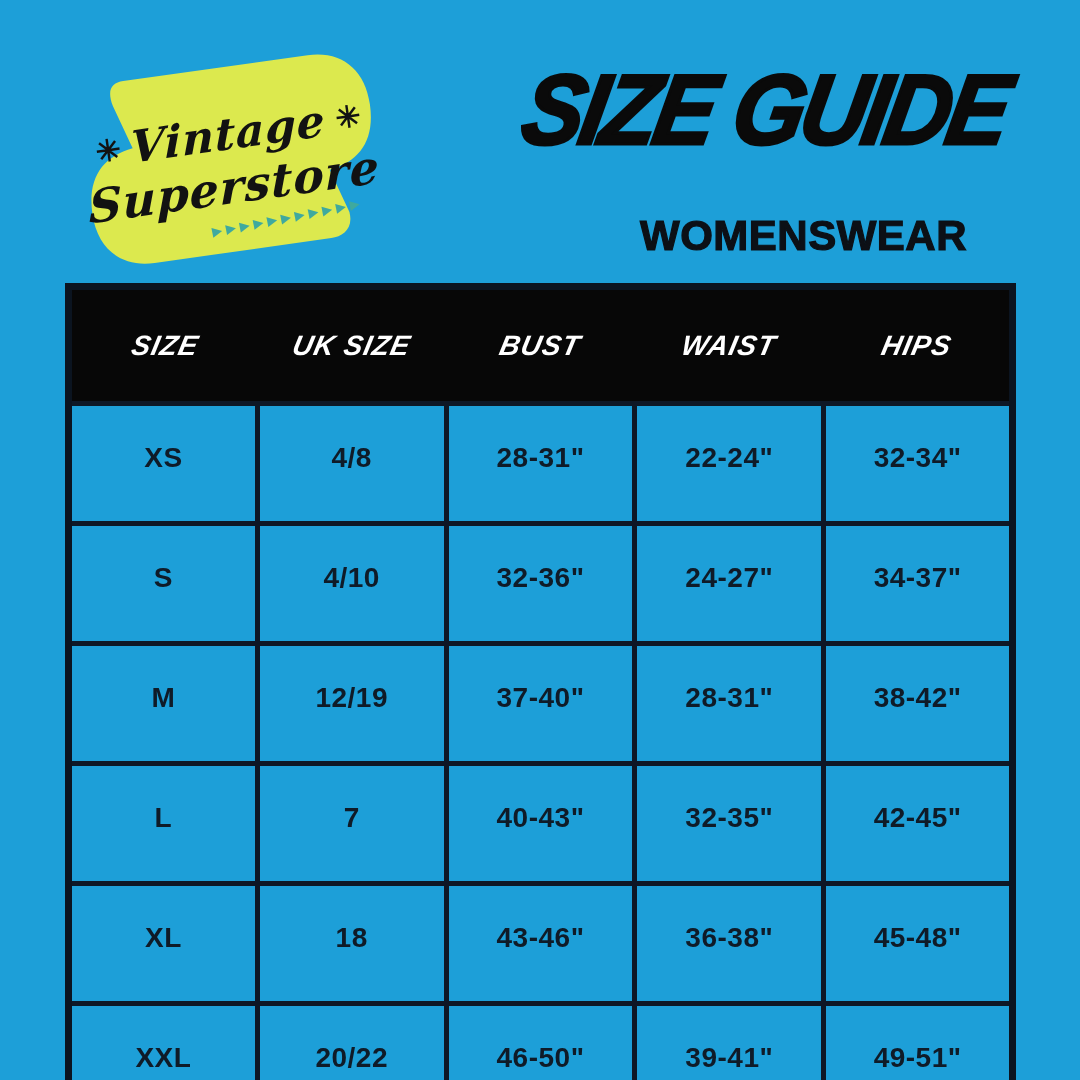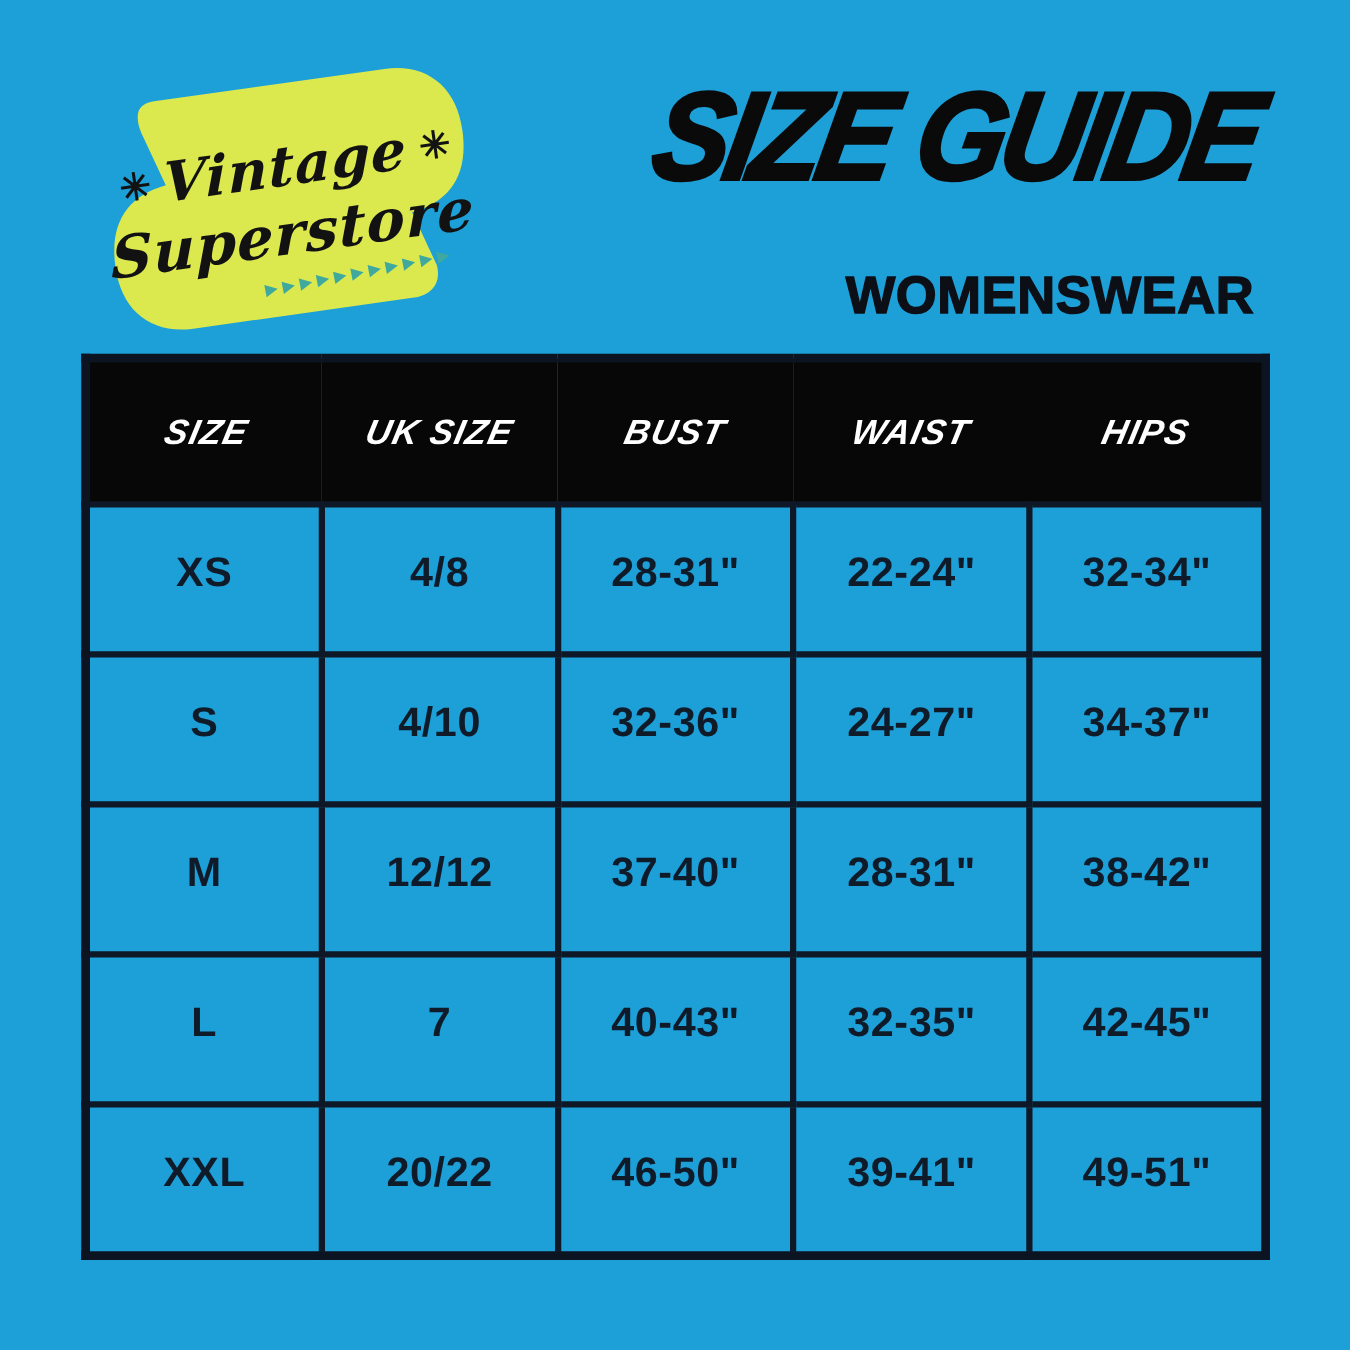--- a/index.html
+++ b/index.html
@@ -88,21 +88,21 @@
     line-height: 1.15;
     transform: skewX(-10deg) scaleY(1.08);
     -webkit-text-stroke: 3px #0a0a0a;
     white-space: nowrap;
   }
   .subtitle {
     position: absolute;
     left: 640px;
     top: 212px;
     width: 400px;
-    text-align: center;
+    text-align: left;
     color: #0c1016;
     font-weight: bold;
     font-size: 42px;
     letter-spacing: 0.5px;
     -webkit-text-stroke: 1.2px #0c1016;
     white-space: nowrap;
   }
 
   
   table.size-table {
@@ -128,21 +128,21 @@
     display: inline-block;
     font-style: italic;
     transform: skewX(-12deg);
     letter-spacing: 1px;
   }
   .size-table tbody td {
     height: 102px;
     border: 5px solid #0e1826;
     background: #1d9fd8;
     color: #0f1b28;
-    font-size: 33px;
+    font-size: 28px;
     font-weight: bold;
     letter-spacing: 0.5px;
     text-align: center;
     vertical-align: middle;
     padding-bottom: 12px;
   }
 </style>
 </head>
 <body>
 
@@ -199,33 +199,40 @@
         </tr>
         <tr>
           <td>S</td>
           <td>4/10</td>
           <td>32-36"</td>
           <td>24-27"</td>
           <td>34-37"</td>
         </tr>
         <tr>
           <td>M</td>
-          <td>12/12</td>
+          <td>12/19</td>
           <td>37-40"</td>
           <td>28-31"</td>
           <td>38-42"</td>
         </tr>
         <tr>
           <td>L</td>
           <td>7</td>
           <td>40-43"</td>
           <td>32-35"</td>
           <td>42-45"</td>
         </tr>
         <tr>
+          <td>XL</td>
+          <td>18</td>
+          <td>43-46"</td>
+          <td>36-38"</td>
+          <td>45-48"</td>
+        </tr>
+        <tr>
           <td>XXL</td>
           <td>20/22</td>
           <td>46-50"</td>
           <td>39-41"</td>
           <td>49-51"</td>
         </tr>
       </tbody>
   </table>
 
 </div>

